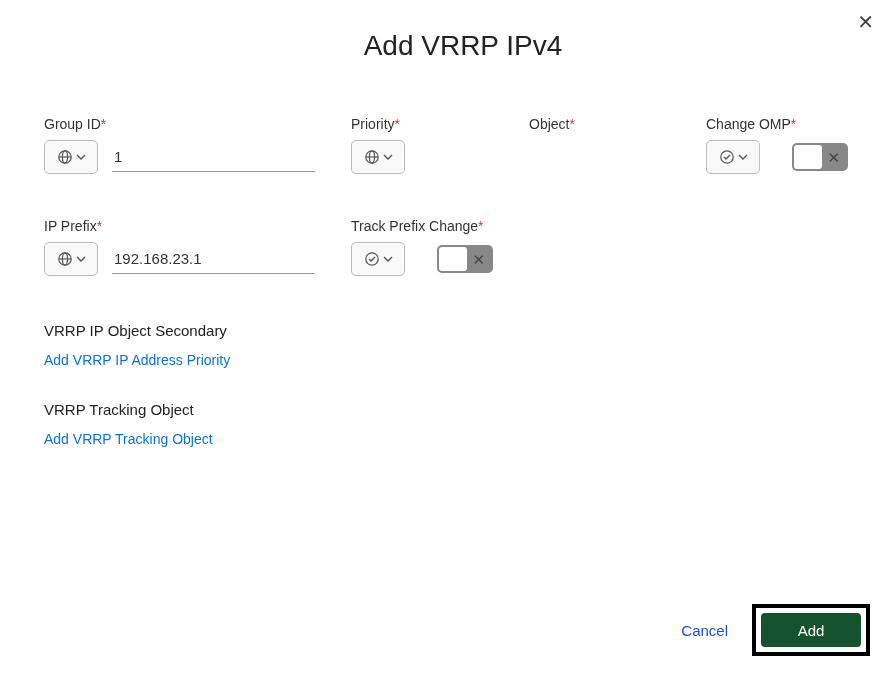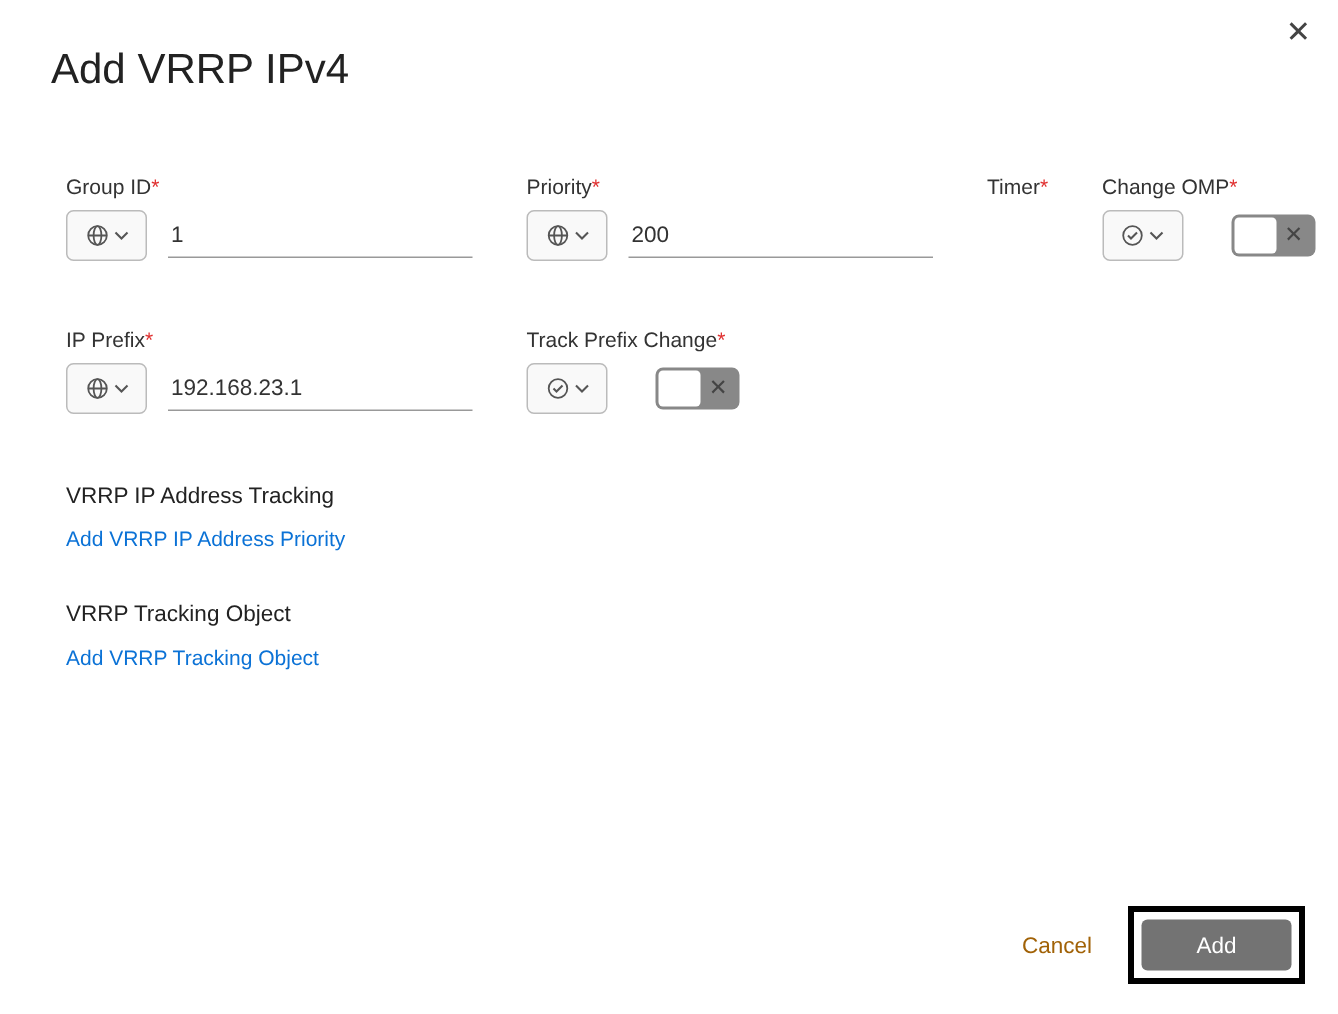--- a/index.html
+++ b/index.html
@@ -9,20 +9,21 @@
       width: 892px;
       height: 676px;
       position: relative;
       color: #333;
     }
     .dialog-title {
       font-size: 28px;
       font-weight: 400;
       color: #222;
       padding: 30px 0 0 34px;
+      text-align: center;
     }
     .close-btn {
       position: absolute;
       top: 12px;
       right: 18px;
       font-size: 20px;
       color: #444;
       cursor: pointer;
       background: none;
       border: none;
@@ -124,33 +125,33 @@
     .footer {
       position: absolute;
       bottom: 20px;
       right: 22px;
       display: flex;
       align-items: center;
       gap: 18px;
     }
     .cancel-btn {
       font-size: 15px;
-      color: #a16207;
+      color: #1d4ed8;
       background: none;
       border: none;
       cursor: pointer;
       padding: 8px 6px;
       margin-left: 30px;
     }
     .add-wrap {
       border: 4px solid #000;
       padding: 5px;
     }
     .add-btn {
-      background: #737373;
+      background: #14532d;
       color: #fff;
       border: none;
       border-radius: 4px;
       width: 100px;
       height: 34px;
       font-size: 15px;
       cursor: pointer;
     }
   </style>
 </head>
@@ -193,26 +194,25 @@
               <ellipse cx="8" cy="8" rx="2.6" ry="6.2" fill="none" stroke="#555" stroke-width="1.2"></ellipse>
               <line x1="1.8" y1="8" x2="14.2" y2="8" stroke="#555" stroke-width="1.2"></line>
             </svg>
         </span>
         <span>
           <svg width="10" height="8" viewBox="0 0 10 8">
               <path d="M1 2 L5 6 L9 2" fill="none" stroke="#555" stroke-width="1.4"></path>
             </svg>
         </span>
       </button>
-      <input class="text-input" value="200" style="">
-    </div>
-  </div>
-
-  <div class="field">
-    <label class="field-label"><span>Timer</span><span class="req">*</span></label>
+    </div>
+  </div>
+
+  <div class="field">
+    <label class="field-label"><span>Object</span><span class="req">*</span></label>
   </div>
 
   <div class="field">
     <label class="field-label"><span>Change OMP</span><span class="req">*</span></label>
     <div class="field-row">
       <button class="scope-btn">
         <span>
           <svg width="16" height="16" viewBox="0 0 16 16">
               <circle cx="8" cy="8" r="6.2" fill="none" stroke="#555" stroke-width="1.2"></circle>
               <path d="M5 8 L7 10 L11 6" fill="none" stroke="#555" stroke-width="1.4"></path>
@@ -272,21 +272,21 @@
         <div class="toggle-knob"></div>
         <span class="toggle-x">✕</span>
       </div>
     </div>
   </div>
 
 </div>
 
 <div class="sections">
   <div class="section">
-    <div class="section-title">VRRP IP Address Tracking</div>
+    <div class="section-title">VRRP IP Object Secondary</div>
     <button class="link-btn">Add VRRP IP Address Priority</button>
   </div>
   <div class="section">
     <div class="section-title">VRRP Tracking Object</div>
     <button class="link-btn">Add VRRP Tracking Object</button>
   </div>
 </div>
 
 <div class="footer">
   <button class="cancel-btn">Cancel</button>

